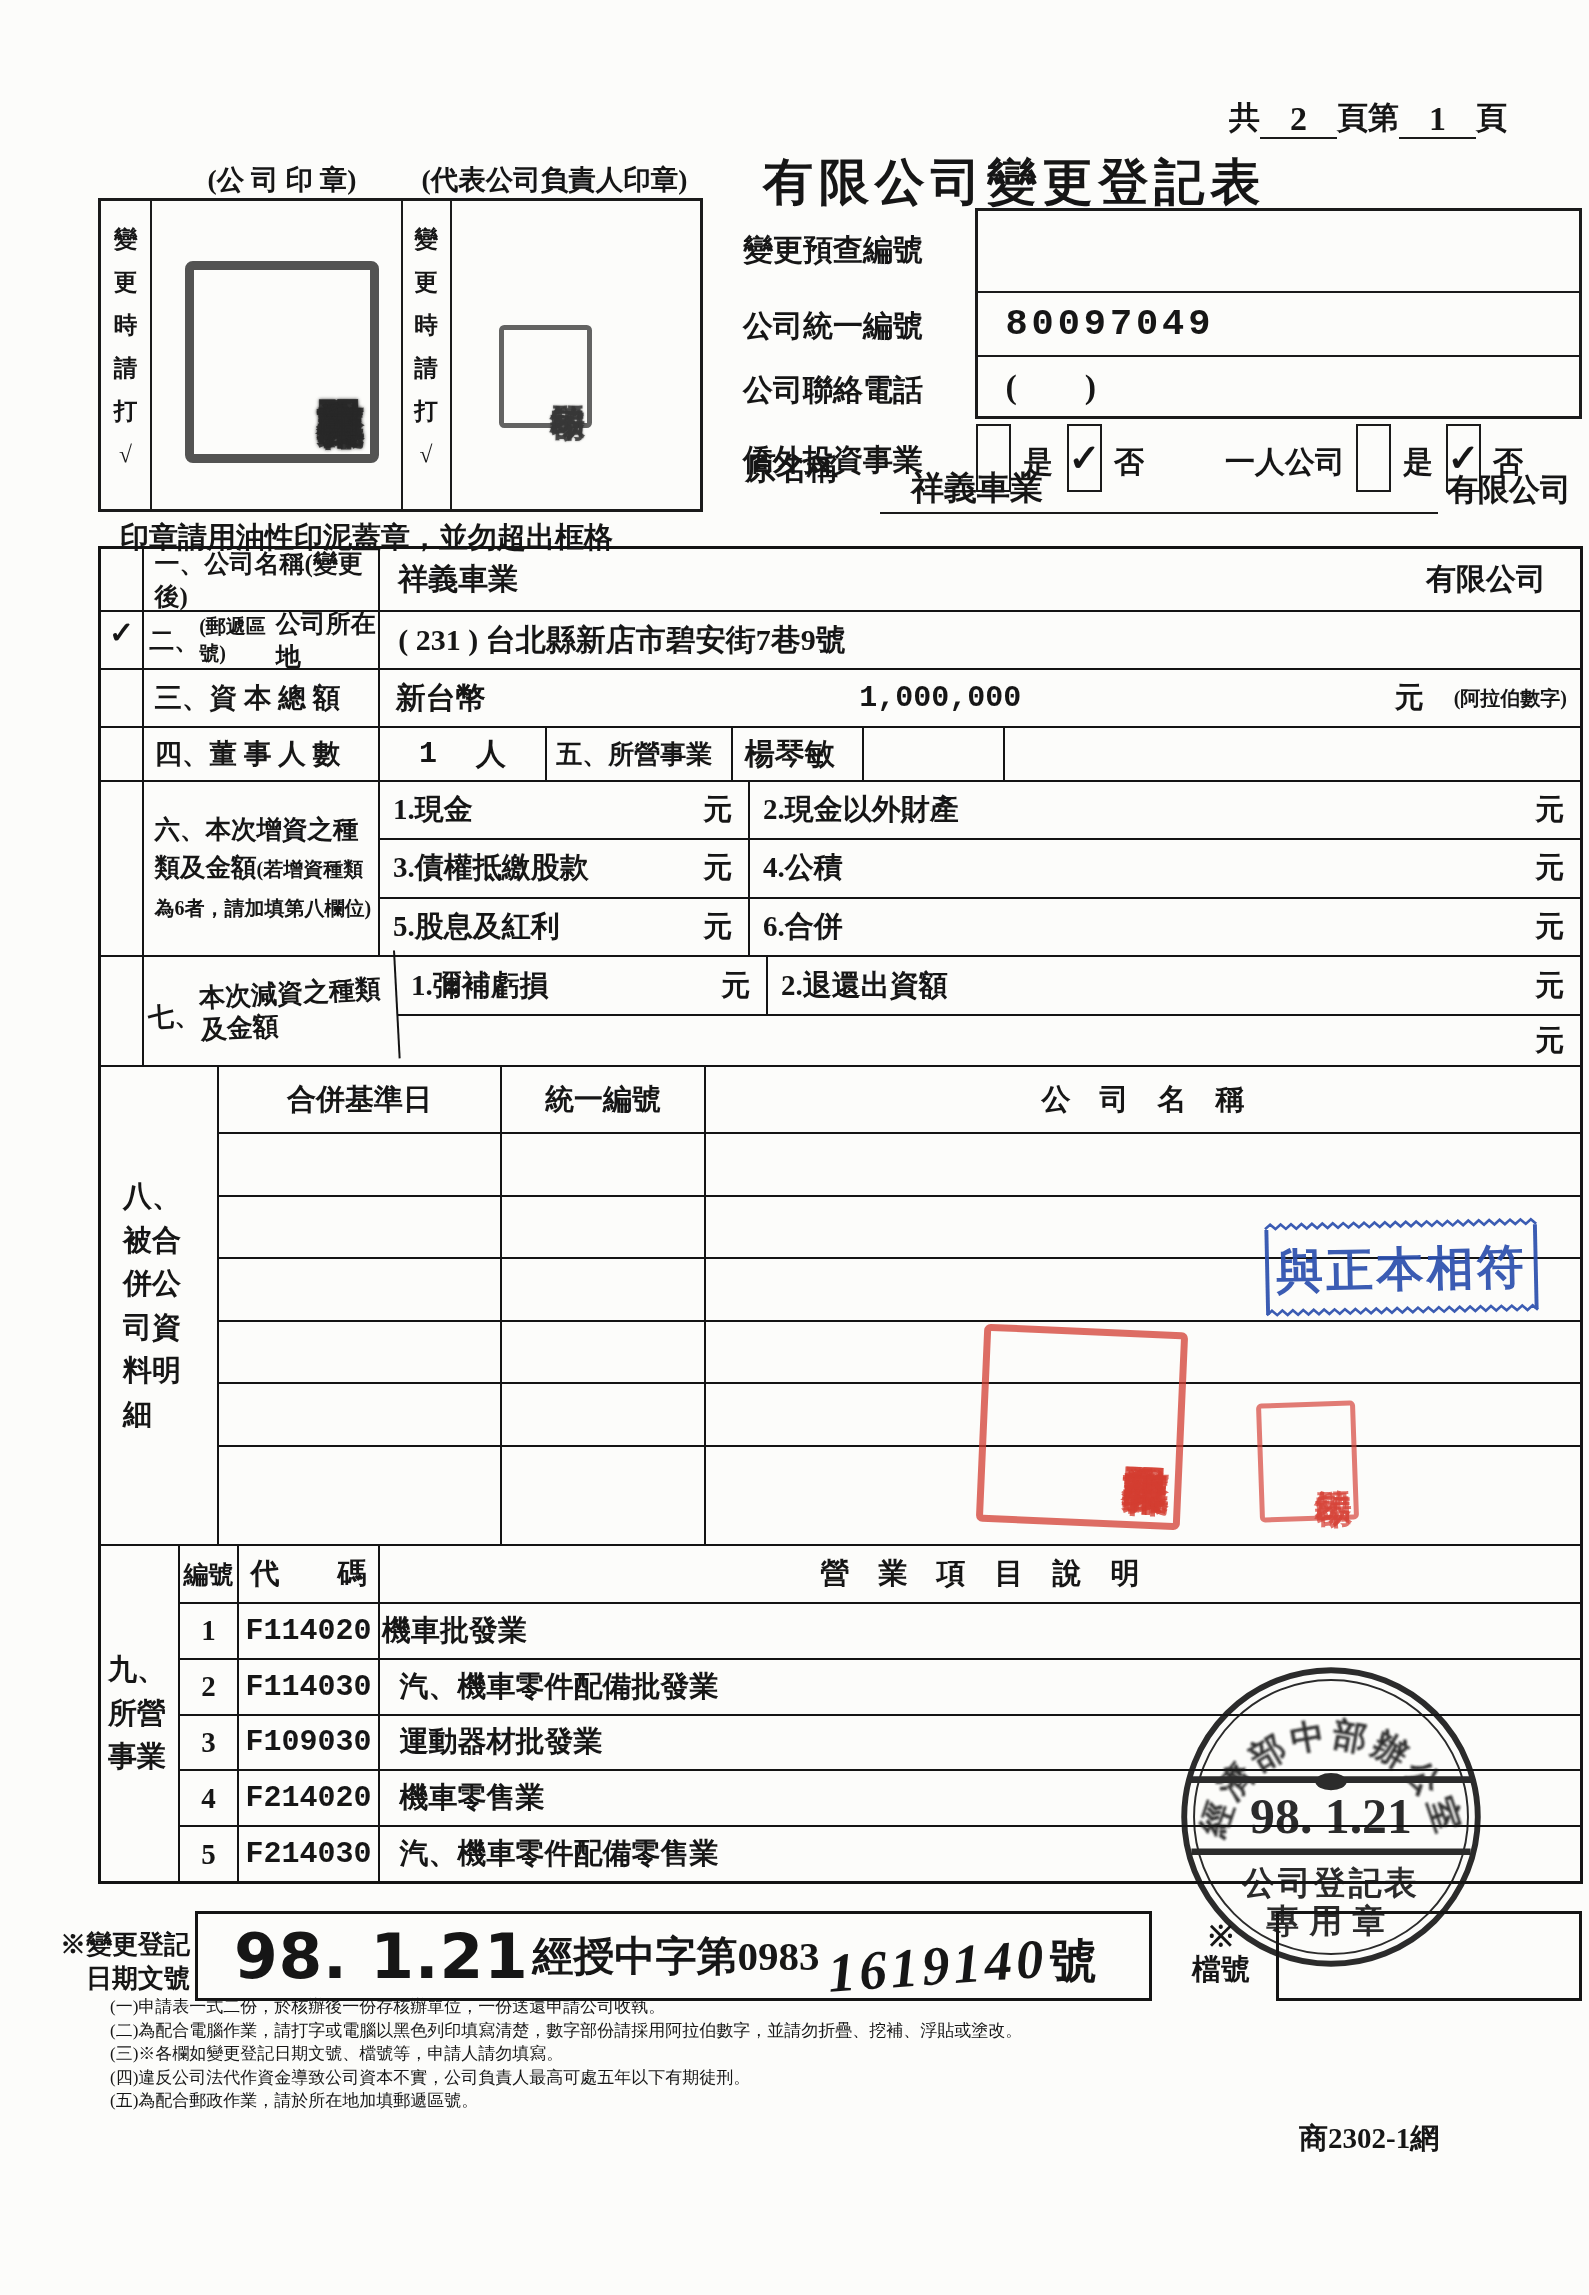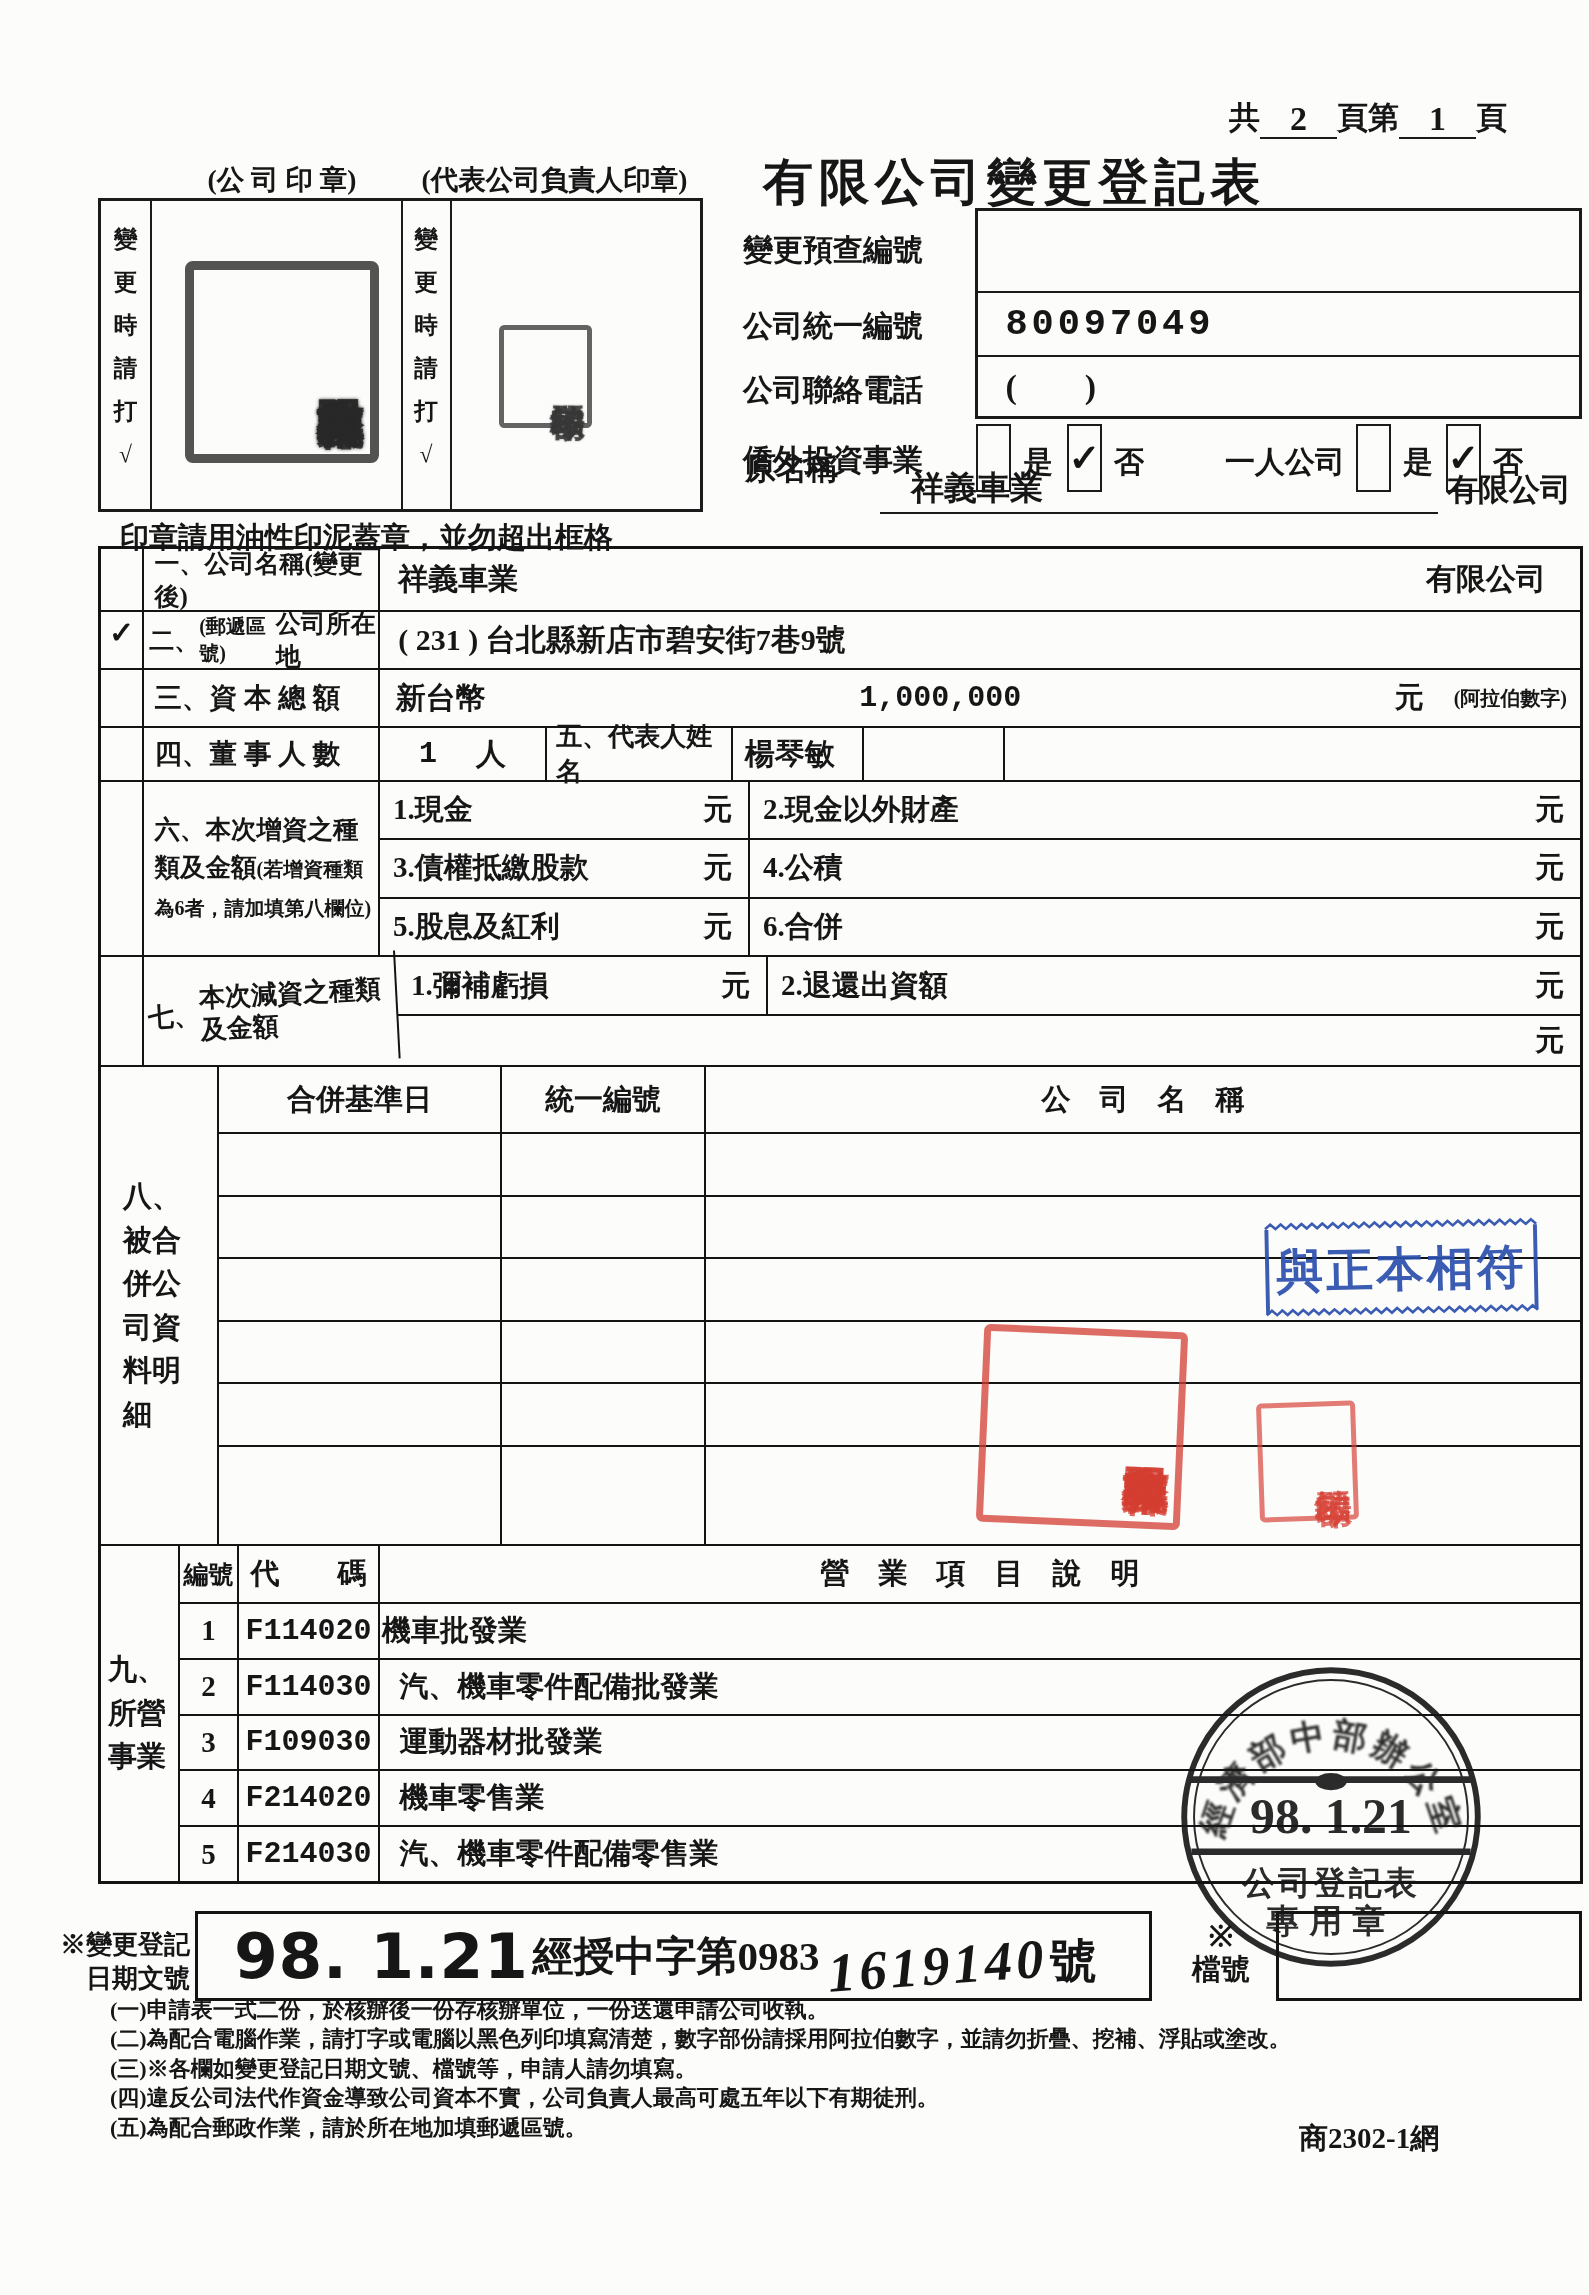--- a/index.html
+++ b/index.html
@@ -70,21 +70,21 @@
   
   .dd-label{left:60px;top:1928px;font-size:26px;font-weight:700;line-height:1.3;}
   .date-box{left:195px;top:1911px;width:957px;height:90px;border:3.9px solid #141414;box-sizing:border-box;
             display:flex;align-items:center;padding-left:36px;overflow:visible;}
   .d-stamp{font-size:63px;font-weight:700;font-family:"DejaVu Sans",sans-serif;letter-spacing:0.7px;}
   .d-text{font-size:41px;font-weight:700;margin-left:3.9px;}
   .d-hand{font-size:55px;font-style:italic;font-weight:600;transform:rotate(-4deg) translateY(9.2px);margin-left:7.9px;letter-spacing:3.9px;}
   .d-suffix{font-size:47px;font-weight:700;margin-left:2.6px;transform:translateY(5.2px);}
   .file-label{left:1192px;top:1920px;font-size:29px;font-weight:700;line-height:1.15;text-align:center;}
   .file-box{left:1276px;top:1911px;width:306px;height:90px;border:3.9px solid #141414;box-sizing:border-box;}
-  .notes{left:110px;top:1997px;width:1466px;font-size:22px;font-weight:700;line-height:1.16;}
+  .notes{left:110px;top:1997px;width:1466px;font-size:17px;font-weight:400;line-height:1.16;}
   .notes div{margin-bottom:3.9px;white-space:nowrap;}
   .form-code{left:1299px;top:2119px;font-size:29px;font-weight:700;}
 </style>
 </head>
 <body>
 
 <div class="page">
 
   <div class="abs pagination">
     <span>共</span>
@@ -187,21 +187,21 @@
       </div>
     </div>
 
     <div class="row" style="height:54px;">
       <div class="cell ckc"></div>
       <div class="cell lbc" style="font-size:27.5px;">四、董 事 人 數</div>
       <div class="cell" style="flex:0 0 167px;justify-content:space-evenly;">
         <span class="val code">1</span>
         <span class="val">人</span>
       </div>
-      <div class="cell" style="flex:0 0 186px;padding-left:9.2px;font-size:26px;font-weight:700;">五、代表人姓名</div>
+      <div class="cell" style="flex:0 0 186px;padding-left:9.2px;font-size:26px;font-weight:700;">五、所營事業</div>
       <div class="cell" style="flex:0 0 131px;padding-left:11.8px;">
         <span class="val">楊琴敏</span>
       </div>
       <div class="cell" style="flex:0 0 141px;"></div>
       <div class="cell last" style="flex:1;"></div>
     </div>
 
     <div class="row" style="height:175px;">
       <div class="cell ckc"></div>
       <div class="cell lbc" style="align-items:center;">

